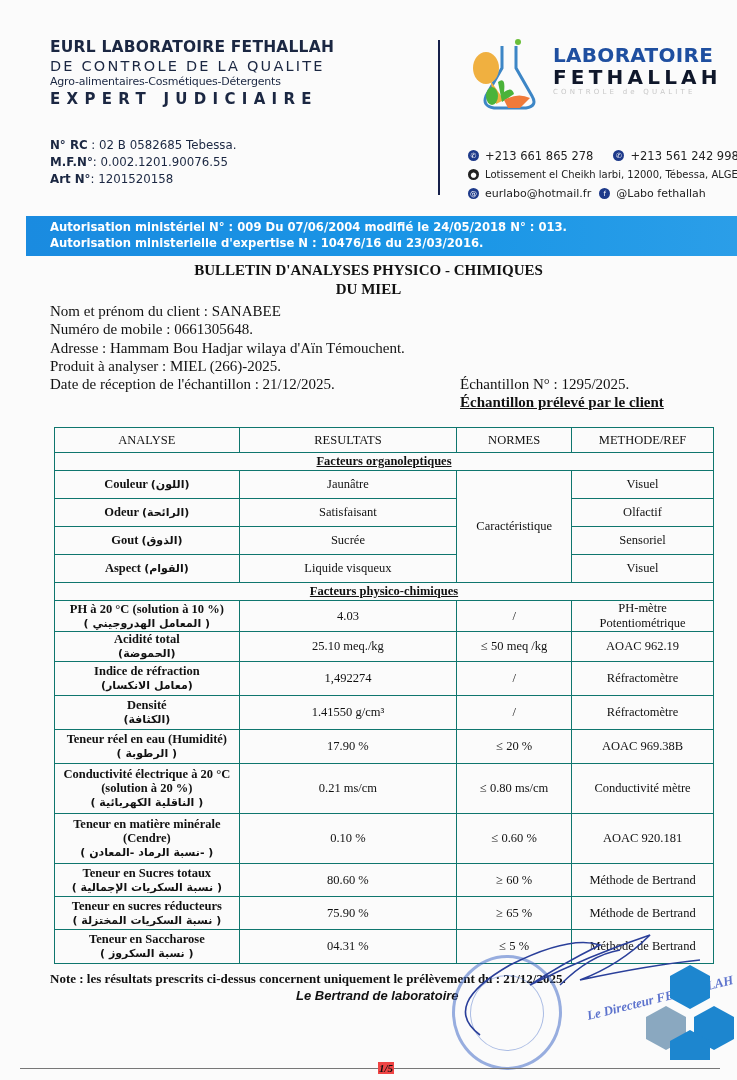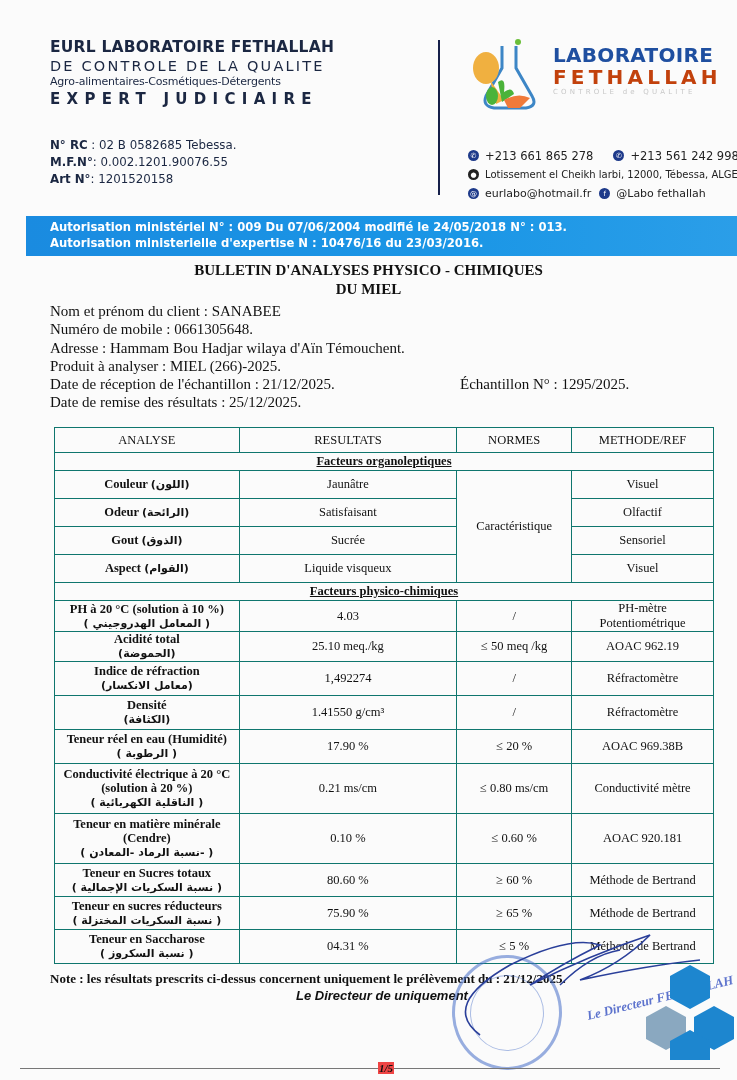--- a/index.html
+++ b/index.html
@@ -13,21 +13,21 @@
   .hdr-left .l3 { font-size: 11px; line-height: 14px; letter-spacing: -0.2px; }
   .hdr-left .l4 { font-size: 15px; font-weight: bold; letter-spacing: 6.3px; line-height: 20px; }
   .hdr-left .reg { margin-top: 28px; font-size: 11.8px; line-height: 17px; }
   .hdr-left .reg b { font-weight: bold; }
 
   .vdivider { position: absolute; left: 438px; top: 40px; width: 2px; height: 155px; background: #16204a; }
 
   .logo { position: absolute; left: 468px; top: 36px; width: 80px; height: 80px; }
   .brand { position: absolute; left: 553px; top: 44px; font-family: "DejaVu Sans", sans-serif; font-weight: bold; }
   .brand .b1 { font-size: 20px; color: #1f4fa0; line-height: 22px; letter-spacing: 0.3px; }
-  .brand .b2 { font-size: 20px; color: #c2410c; letter-spacing: 4.2px; line-height: 22px; }
+  .brand .b2 { font-size: 20px; color: #0f172a; letter-spacing: 4.2px; line-height: 22px; }
   .brand .b3 { font-size: 7px; color: #c8c8c8; letter-spacing: 3.2px; font-weight: normal; line-height: 9px; }
 
   .contacts { position: absolute; left: 468px; top: 146px; font-family: "DejaVu Sans", sans-serif; color: #222; }
   .contacts .row { display: flex; align-items: center; height: 19px; white-space: nowrap; }
   .contacts .ic { display: inline-flex; align-items: center; justify-content: center; width: 11px; height: 11px; border-radius: 50%; background: #1e3a8a; color: #fff; font-size: 7px; margin-right: 6px; }
   .contacts .ic.dark { background: #222; }
   .contacts .ph { font-size: 11.5px; margin-right: 20px; }
   .contacts .addr { font-size: 10px; }
   .contacts .em { font-size: 11px; margin-right: 8px; }
 
@@ -131,21 +131,21 @@
 <div class="info">
   <div class="line">Nom et prénom du client : SANABEE</div>
   <div class="line">Numéro de mobile : 0661305648.</div>
   <div class="line">Adresse : Hammam Bou Hadjar  wilaya d'Aïn Témouchent.</div>
   <div class="line">Produit à analyser : MIEL  (266)-2025.</div>
   <div class="line">
     <span>Date de réception de l'échantillon : 21/12/2025.</span>
     <span class="right">Échantillon N° : 1295/2025.</span>
   </div>
   <div class="line">
-    <span>Date de remise des résultats : 25/12/2025.</span>
+    <span class="right u">Échantillon prélevé  par le client</span>
   </div>
 </div>
 
 <table class="res">
   <colgroup>
       <col class="c1">
       <col class="c2">
       <col class="c3">
       <col class="c4">
     </colgroup>
@@ -244,21 +244,21 @@
       <td>04.31 %</td>
       <td>≤ 5 %</td>
       <td>Méthode de Bertrand</td>
       </tr>
     </tbody>
 </table>
 
 <div class="note">
   <span class="u">Note :</span><span> les résultats  prescrits ci-dessus concernent uniquement le prélèvement  du : 21/12/2025.</span>
 </div>
-<div class="director">Le Directeur de uniquement</div>
+<div class="director">Le Bertrand de laboratoire</div>
 
 <div class="stamp"></div>
 <div class="stamp-inner"></div>
 <div class="stamp-text">Le Directeur FETHALLAH</div>
 <svg class="sig" viewBox="0 0 300 120">
   <path d="M60 110 Q20 80 90 40 Q150 10 180 20 Q140 40 110 60 Q170 30 230 10 Q200 40 160 55 Q230 40 280 35" fill="none" stroke="#2a3f9a" stroke-width="1.6"></path>
   <path d="M140 60 Q170 30 200 25" fill="none" stroke="#2a3f9a" stroke-width="1.4"></path>
 </svg>
 
 <svg class="hexes" viewBox="0 0 97 100">

